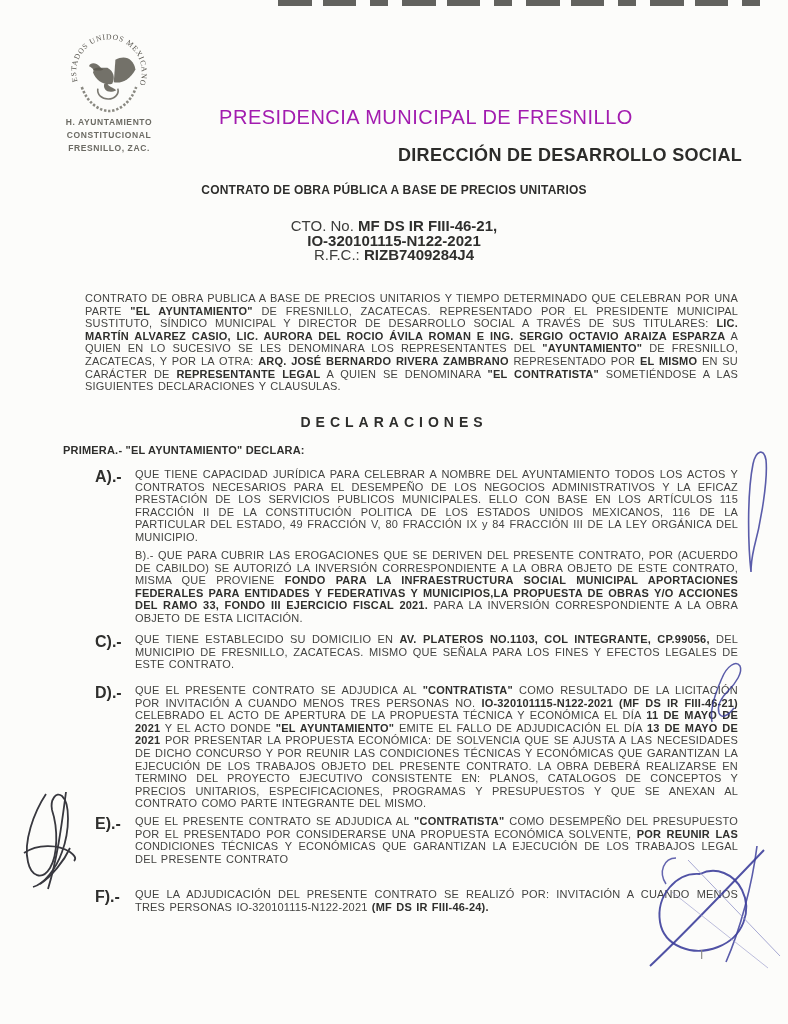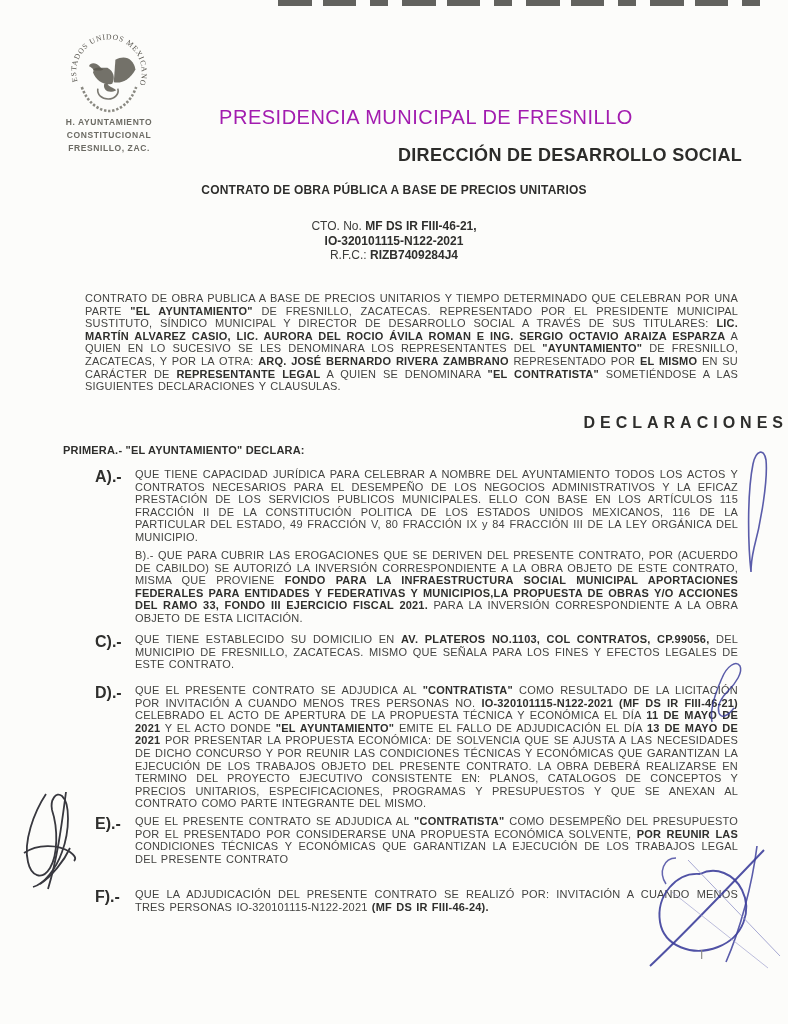--- a/index.html
+++ b/index.html
@@ -22,26 +22,26 @@
   .seal-caption{margin-top:0;font-size:8.5px;line-height:13px;font-weight:bold;
     color:#6b6a63;letter-spacing:.6px}
   
   .h1{position:absolute;left:110px;right:46px;top:106px;text-align:center;
     font-size:20px;font-weight:400;color:#a21caf;letter-spacing:.5px}
   .h2{position:absolute;left:110px;right:46px;top:145px;text-align:right;
     font-size:18px;font-weight:bold;color:#2c2c2a;letter-spacing:.3px}
   .h3{position:absolute;left:0;right:0;top:183px;text-align:center;
     font-size:12px;font-weight:bold;color:#2e2e2c;letter-spacing:.2px}
   .cto{position:absolute;left:0;right:0;top:219px;text-align:center;
-    font-size:12px;line-height:14.5px;color:#3c3c3a}
+    font-size:15px;line-height:14.5px;color:#3c3c3a}
   
   .para{ text-align:justify;font-size:11px;line-height:12.6px;letter-spacing:.2px;word-spacing:1px}
   .intro{position:absolute;left:85px;width:653px;top:292px}
-  .decl-head{position:absolute;left:0;right:0;top:414px;text-align:right;
-    font-size:16px;font-weight:bold;color:#2e2e2c;letter-spacing:5px}
+  .decl-head{position:absolute;left:0;right:0;top:414px;text-align:center;
+    font-size:14px;font-weight:bold;color:#2e2e2c;letter-spacing:5px}
   .primera{position:absolute;left:63px;top:444px;font-size:11px;font-weight:bold;color:#2e2e2c;letter-spacing:.2px}
   .item{position:absolute;left:63px;width:675px;padding-left:72px;box-sizing:border-box}
   .item .lbl{position:absolute;left:32px;top:0;width:40px;font-weight:bold;color:#2f2f2d}
   .item-a{top:468px}.item-b{top:549px}.item-c{top:633px}
   .item-d{top:684px}.item-e{top:815px}.item-f{top:888px}
   .pagenum{position:absolute;left:700px;top:948px;font-size:12px;color:#8a8a85}
   .ink{position:absolute;left:0;top:0;pointer-events:none}
 </style>
 </head>
 <body>
@@ -90,21 +90,21 @@
 <div class="item item-a">
   <span class="lbl">A).-</span>
   <div class="para"><span>QUE TIENE CAPACIDAD JURÍDICA PARA CELEBRAR A NOMBRE DEL AYUNTAMIENTO TODOS LOS ACTOS Y CONTRATOS NECESARIOS PARA EL DESEMPEÑO DE LOS NEGOCIOS ADMINISTRATIVOS Y LA EFICAZ PRESTACIÓN DE LOS SERVICIOS PUBLICOS MUNICIPALES. ELLO CON BASE EN LOS ARTÍCULOS 115 FRACCIÓN II DE LA CONSTITUCIÓN POLITICA DE LOS ESTADOS UNIDOS MEXICANOS, 116 DE LA PARTICULAR DEL ESTADO, 49 FRACCIÓN V, 80 FRACCIÓN IX y 84 FRACCIÓN III DE LA LEY ORGÁNICA DEL MUNICIPIO.</span></div>
 </div>
 <div class="item item-b">
   <span class="lbl"></span>
   <div class="para"><span>B).- QUE PARA CUBRIR LAS EROGACIONES QUE SE DERIVEN DEL PRESENTE CONTRATO, POR (ACUERDO DE CABILDO) SE AUTORIZÓ LA INVERSIÓN CORRESPONDIENTE A LA OBRA OBJETO DE ESTE CONTRATO, MISMA QUE PROVIENE </span><span class="b">FONDO PARA LA INFRAESTRUCTURA SOCIAL MUNICIPAL APORTACIONES FEDERALES PARA ENTIDADES Y  FEDERATIVAS Y MUNICIPIOS,LA PROPUESTA DE OBRAS Y/O ACCIONES DEL RAMO 33, FONDO III EJERCICIO FISCAL 2021.</span><span> PARA LA INVERSIÓN CORRESPONDIENTE A LA OBRA OBJETO DE ESTA LICITACIÓN.</span></div>
 </div>
 <div class="item item-c">
   <span class="lbl">C).-</span>
-  <div class="para"><span>QUE TIENE ESTABLECIDO SU DOMICILIO EN </span><span class="b">AV. PLATEROS NO.1103, COL CONTRATOS, CP.99056,</span><span> DEL MUNICIPIO DE FRESNILLO, ZACATECAS.  MISMO QUE SEÑALA PARA LOS FINES Y EFECTOS LEGALES DE ESTE CONTRATO.</span></div>
+  <div class="para"><span>QUE TIENE ESTABLECIDO SU DOMICILIO EN </span><span class="b">AV. PLATEROS NO.1103, COL INTEGRANTE, CP.99056,</span><span> DEL MUNICIPIO DE FRESNILLO, ZACATECAS.  MISMO QUE SEÑALA PARA LOS FINES Y EFECTOS LEGALES DE ESTE CONTRATO.</span></div>
 </div>
 <div class="item item-d">
   <span class="lbl">D).-</span>
   <div class="para"><span>QUE EL PRESENTE CONTRATO SE ADJUDICA AL </span><span class="b">"CONTRATISTA"</span><span> COMO RESULTADO DE LA LICITACIÓN POR INVITACIÓN A CUANDO MENOS TRES PERSONAS NO. </span><span class="b">IO-320101115-N122-2021 (MF DS IR FIII-46-21)</span><span> CELEBRADO EL ACTO DE APERTURA DE LA PROPUESTA TÉCNICA Y ECONÓMICA EL DÍA </span><span class="b">11 DE MAYO DE 2021</span><span> Y EL ACTO DONDE </span><span class="b">"EL AYUNTAMIENTO"</span><span> EMITE EL FALLO DE ADJUDICACIÓN EL DÍA </span><span class="b">13 DE MAYO DE 2021</span><span> POR PRESENTAR LA PROPUESTA ECONÓMICA:  DE SOLVENCIA QUE SE AJUSTA A LAS NECESIDADES DE DICHO CONCURSO Y POR REUNIR LAS CONDICIONES TÉCNICAS Y ECONÓMICAS QUE GARANTIZAN LA EJECUCIÓN DE LOS TRABAJOS OBJETO DEL PRESENTE CONTRATO. LA OBRA DEBERÁ REALIZARSE EN TERMINO DEL PROYECTO EJECUTIVO CONSISTENTE EN: PLANOS, CATALOGOS DE CONCEPTOS Y PRECIOS UNITARIOS, ESPECIFICACIONES, PROGRAMAS Y PRESUPUESTOS Y QUE SE ANEXAN AL CONTRATO COMO PARTE INTEGRANTE DEL MISMO.</span></div>
 </div>
 <div class="item item-e">
   <span class="lbl">E).-</span>
   <div class="para"><span>QUE EL PRESENTE CONTRATO SE ADJUDICA AL </span><span class="b">"CONTRATISTA"</span><span> COMO DESEMPEÑO DEL PRESUPUESTO POR EL PRESENTADO POR CONSIDERARSE UNA PROPUESTA ECONÓMICA SOLVENTE, </span><span class="b">POR REUNIR LAS</span><span> CONDICIONES TÉCNICAS Y ECONÓMICAS QUE GARANTIZAN LA EJECUCIÓN DE LOS TRABAJOS LEGAL DEL PRESENTE CONTRATO</span></div>
 </div>
 <div class="item item-f">

